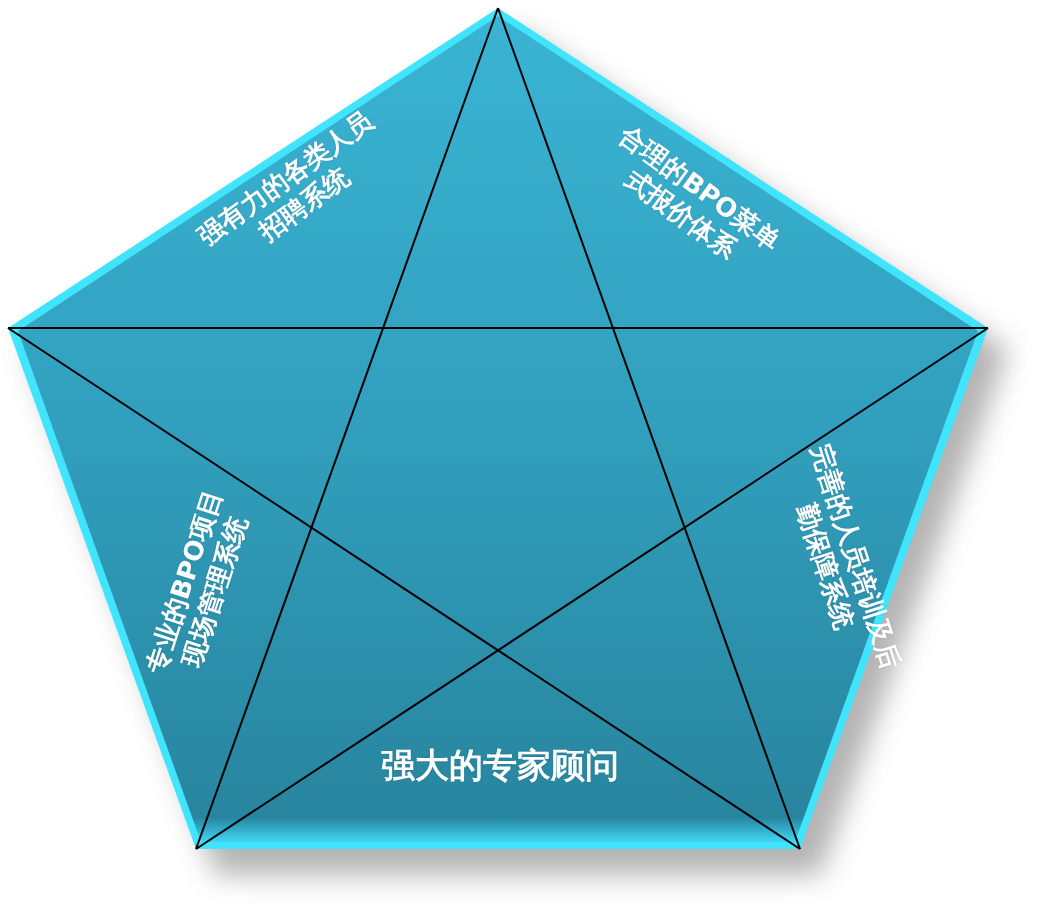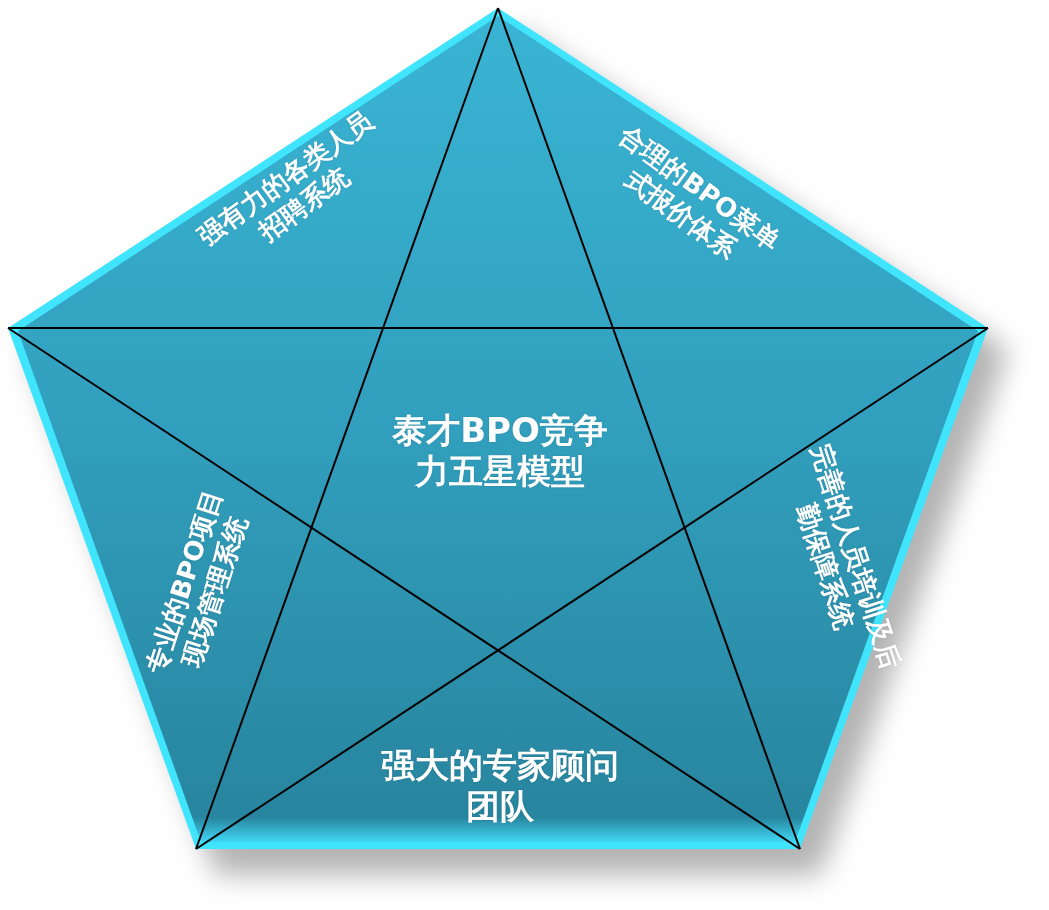--- a/index.html
+++ b/index.html
@@ -43,42 +43,37 @@
 
     <g stroke="#000" stroke-width="2" fill="none">
       <line x1="498" y1="8" x2="196" y2="849"></line>
       <line x1="498" y1="8" x2="800" y2="849"></line>
       <line x1="8" y1="328" x2="988" y2="328"></line>
       <line x1="8" y1="328" x2="800" y2="849"></line>
       <line x1="988" y1="328" x2="196" y2="849"></line>
     </g>
   </svg>
 
-  <div class="lbl" id="center-label">
-    <span>泰才BPO竞争</span>
-    <span>力五星模型</span>
-  </div>
 
   <div class="lbl" id="label-top-left">
     <span>强有力的各类人员</span>
     <span>招聘系统</span>
   </div>
 
   <div class="lbl" id="label-top-right">
     <span>合理的BPO菜单</span>
     <span>式报价体系</span>
   </div>
 
   <div class="lbl" id="label-right">
     <span>完善的人员培训及后</span>
     <span>勤保障系统</span>
   </div>
 
   <div class="lbl" id="label-bottom">
     <span>强大的专家顾问</span>
-    <span>团队</span>
   </div>
 
   <div class="lbl" id="label-left">
     <span>专业的BPO项目</span>
     <span>现场管理系统</span>
   </div>
 </div>
 
 </body></html>

